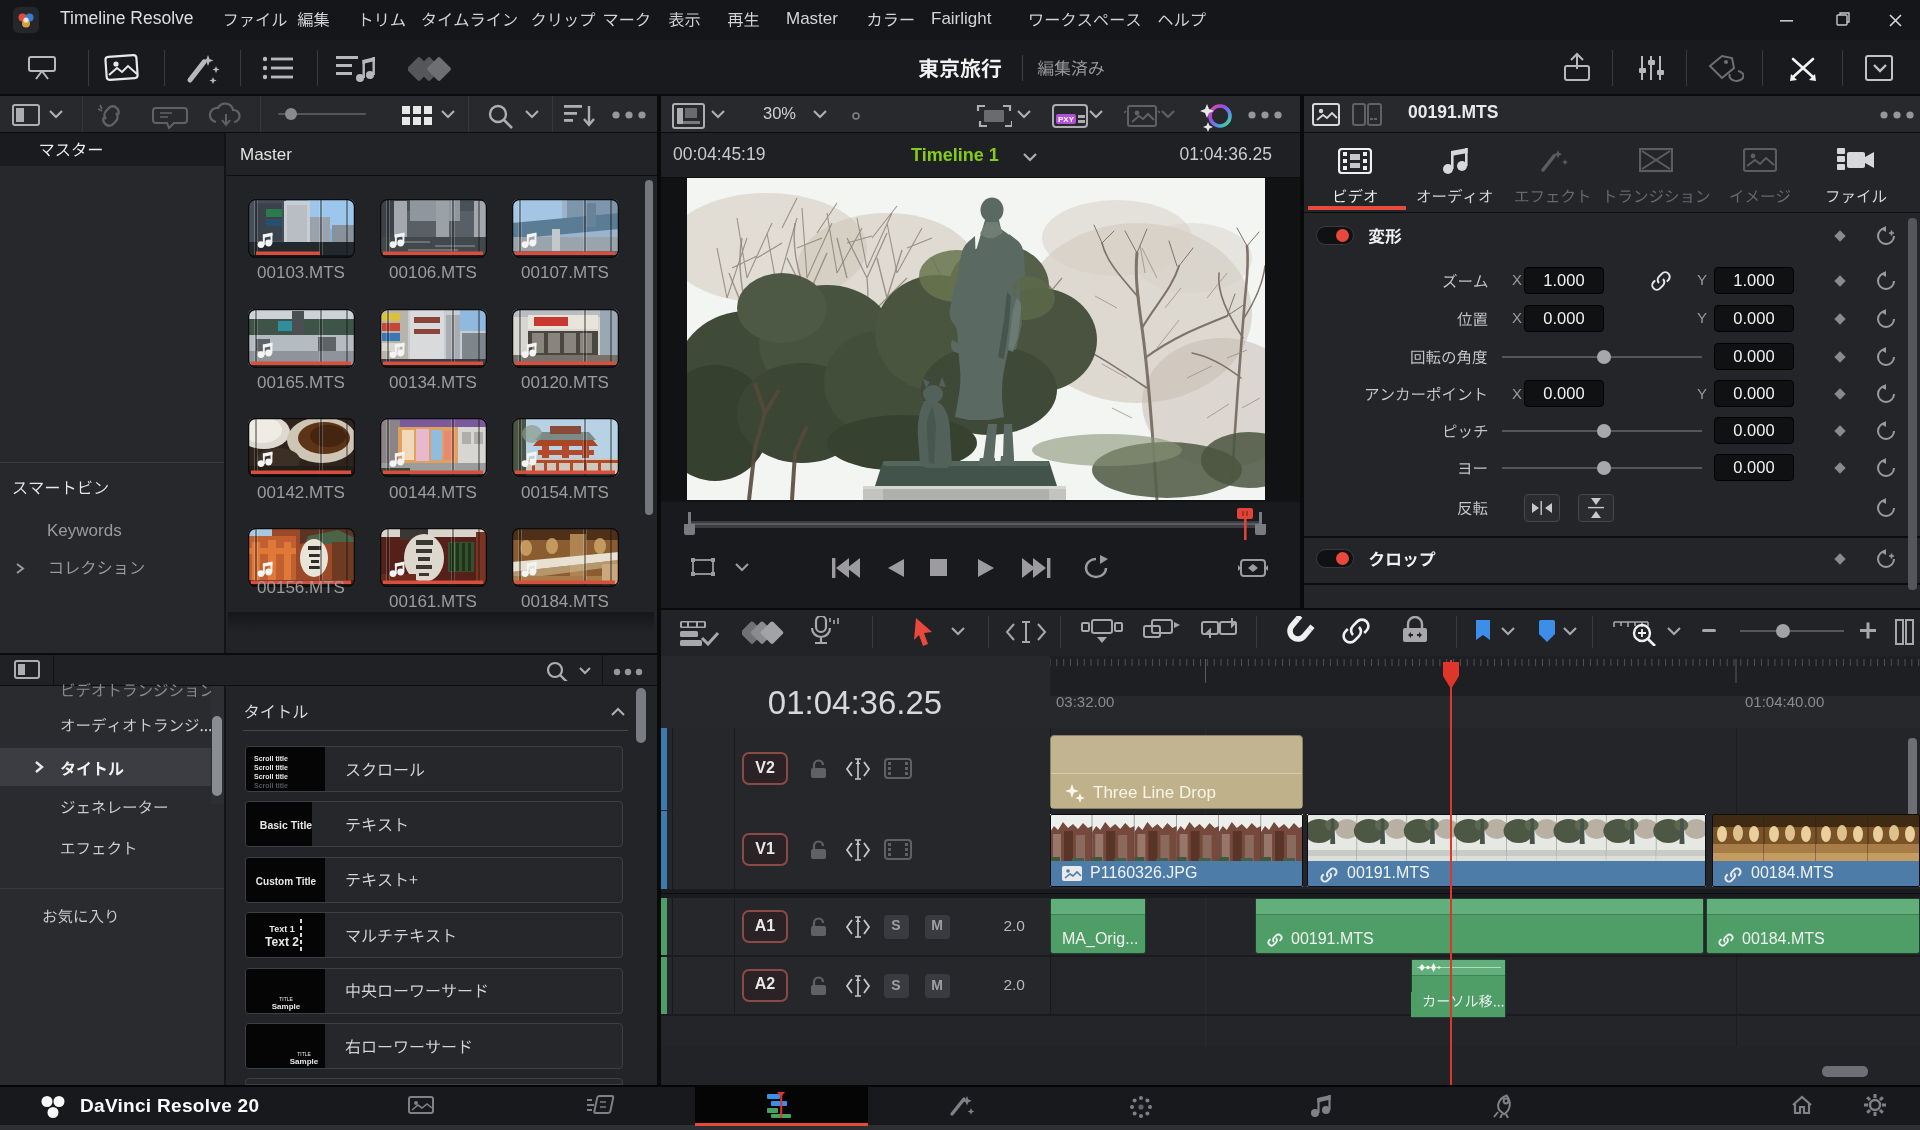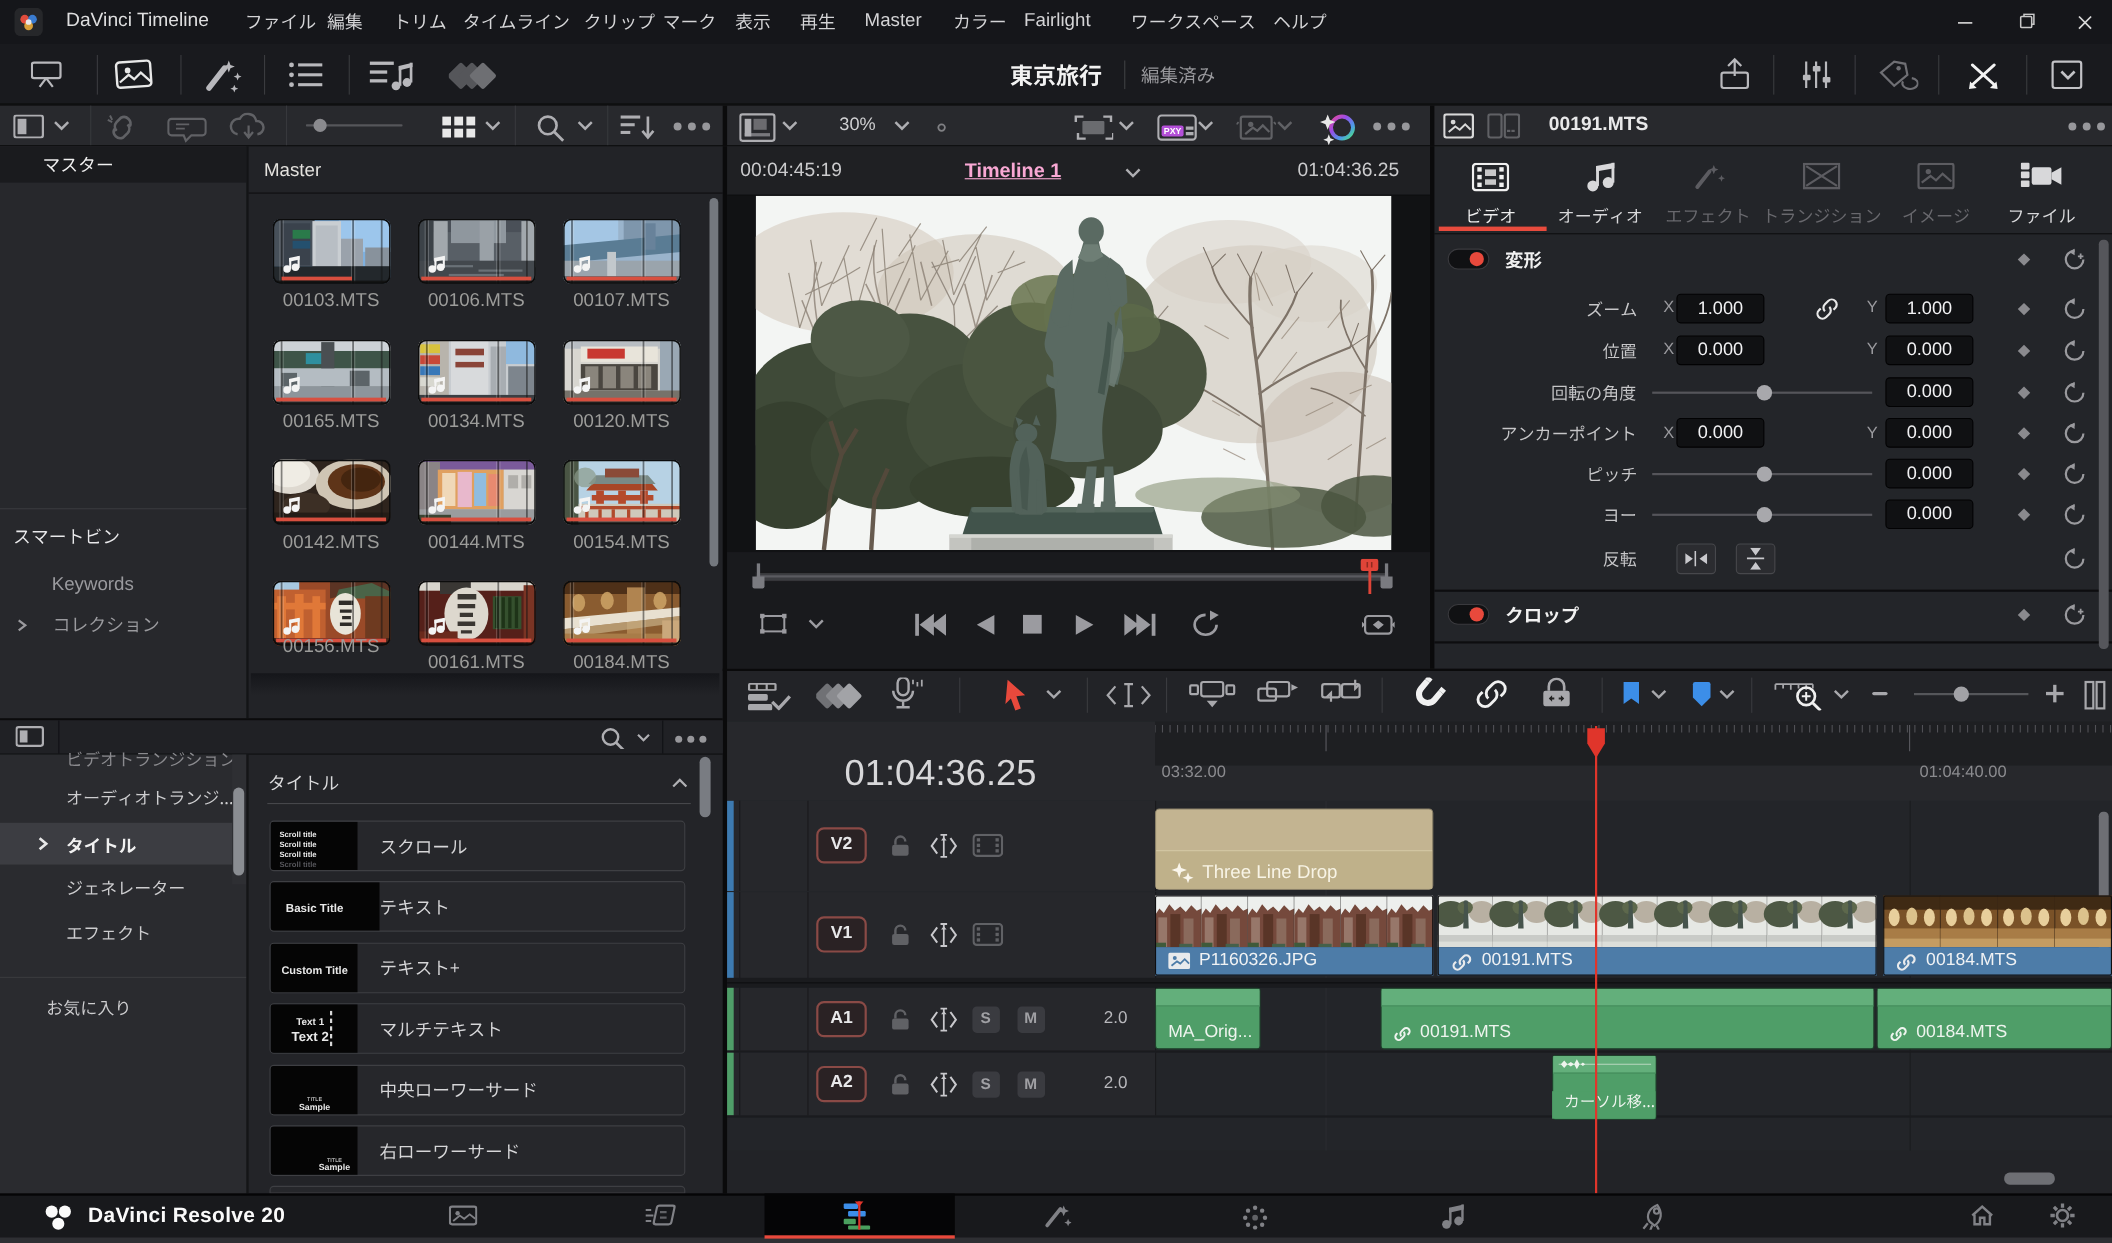--- a/index.html
+++ b/index.html
@@ -6,21 +6,21 @@
 </style></head><body>
 <div class="a" style="left:0px;top:0px;width:1920px;height:40px;background:#15161a">
 </div>
 <svg class="a" style="left:13px;top:7px" width="26" height="26" viewBox="0 0 26 26">
     <rect x="0" y="0" width="26" height="26" rx="6" fill="#26272a"></rect>
     <circle cx="9.5" cy="10.5" r="4" fill="#e04c3c"></circle>
     <circle cx="16.5" cy="10.5" r="4" fill="#3a7bd0"></circle>
     <circle cx="13" cy="16.5" r="4" fill="#d8a03a"></circle>
     <circle cx="13" cy="13" r="2.6" fill="#e8e8e8"></circle>
   </svg>
-<div class="a" style="left:60px;top:10px;font:400 17.5px 'Liberation Sans',sans-serif;color:#dededf;line-height:17.5px;white-space:nowrap;">DaVinci Timeline</div>
+<div class="a" style="left:60px;top:10px;font:400 17.5px 'Liberation Sans',sans-serif;color:#dededf;line-height:17.5px;white-space:nowrap;">Timeline Resolve</div>
 <div class="a" style="left:222px;top:7px;"><svg width="66" height="24" viewBox="0 -19.1 66 24.4" xmlns="http://www.w3.org/2000/svg">
       <path d="M14.2 -11 13.2 -11.6C12.9 -11.5 12.6 -11.5 12.3 -11.5C11.6 -11.5 5 -11.5 4 -11.5C3.5 -11.5 2.9 -11.6 2.4 -11.6V-10.2C2.8 -10.2 3.4 -10.2 4 -10.2C5 -10.2 11.5 -10.2 12.5 -10.2C12.2 -8.6 11.5 -6.4 10.3 -4.9C8.9 -3.1 7.1 -1.7 3.9 -0.9L5 0.4C8 -0.6 10 -2.1 11.5 -4.1C12.8 -5.8 13.6 -8.4 14 -10.1C14 -10.5 14.1 -10.7 14.2 -11.0Z M30.8 -8.3 30 -9.0C29.8 -9 29.4 -8.9 29.1 -8.9C28.3 -8.9 21.6 -8.9 21 -8.9C20.5 -8.9 19.9 -9 19.4 -9.1V-7.7C19.9 -7.7 20.5 -7.8 21 -7.8C21.6 -7.8 27.9 -7.7 28.9 -7.7C28.4 -6.9 27.2 -5.5 26 -4.8L27.1 -4.0C28.6 -5 30 -7.1 30.4 -7.9C30.5 -8 30.7 -8.2 30.8 -8.3ZM25.2 -6.6H23.8C23.8 -6.3 23.9 -6 23.9 -5.6C23.9 -3.5 23.6 -1.7 21.4 -0.2C21 0.1 20.6 0.2 20.2 0.4L21.4 1.3C24.9 -0.6 25.2 -3.1 25.2 -6.6Z M34.4 -6 35.1 -4.7C37.4 -5.4 39.6 -6.4 41.4 -7.4V-1.3C41.4 -0.6 41.3 0.2 41.3 0.5H42.9C42.8 0.2 42.8 -0.6 42.8 -1.3V-8.2C44.5 -9.3 46 -10.6 47.2 -11.9L46.1 -12.9C45 -11.6 43.3 -10.1 41.6 -9.0C39.8 -7.9 37.3 -6.7 34.4 -6.0Z M58.1 -0.3 59 0.4C59.1 0.3 59.3 0.1 59.6 0.0C61.5 -0.9 63.8 -2.6 65.2 -4.6L64.4 -5.7C63.2 -3.8 61.1 -2.3 59.6 -1.6C59.6 -2.1 59.6 -10.1 59.6 -11.2C59.6 -11.8 59.7 -12.2 59.7 -12.4H58.2C58.2 -12.2 58.2 -11.8 58.2 -11.2C58.2 -10.1 58.2 -2 58.2 -1.3C58.2 -0.9 58.2 -0.6 58.1 -0.3ZM50.6 -0.4 51.8 0.4C53.2 -0.7 54.3 -2.4 54.8 -4.1C55.2 -5.8 55.3 -9.3 55.3 -11.1C55.3 -11.6 55.3 -12.1 55.4 -12.3H53.8C53.9 -12 54 -11.6 54 -11.1C54 -9.3 53.9 -6 53.5 -4.5C53 -2.9 52 -1.4 50.6 -0.4Z" fill="#d4d4d6"></path>
     </svg></div>
 <div class="a" style="left:297px;top:7px;"><svg width="33" height="24" viewBox="0 -19.1 33 24.4" xmlns="http://www.w3.org/2000/svg">
       <path d="M6.5 -12.9V-11.8H15.6V-12.9ZM1.5 -4.4C1.3 -3 1 -1.5 0.4 -0.5C0.7 -0.4 1.2 -0.2 1.4 -0.0C1.9 -1.1 2.3 -2.7 2.5 -4.3ZM4.7 -4.2C5.1 -3.3 5.4 -2 5.4 -1.2L6.3 -1.5C6.1 -0.8 5.7 -0.2 5.3 0.4C5.6 0.5 6.1 0.9 6.3 1.1C7.3 -0.3 7.8 -2.1 8 -3.8V1.3H8.9V-1.9H10.1V1.2H11.0V-1.9H12.3V1.2H13.1V-1.9H14.5V0.1C14.5 0.3 14.4 0.3 14.3 0.3C14.2 0.3 13.8 0.3 13.4 0.3C13.5 0.6 13.7 1 13.8 1.3C14.4 1.3 14.8 1.3 15.1 1.1C15.4 0.9 15.5 0.6 15.5 0.1V-5.7H8.2L8.2 -6.9H15.1V-10.7H7.1V-7.1C7.1 -5.5 7 -3.4 6.4 -1.6C6.3 -2.4 5.9 -3.6 5.6 -4.5ZM10.1 -2.9H8.9V-4.8H10.1ZM11 -2.9V-4.8H12.3V-2.9ZM13.1 -2.9V-4.8H14.5V-2.9ZM8.2 -9.7H13.9V-7.9H8.2ZM0.5 -6.6 0.6 -5.5 3.1 -5.6V1.3H4.2V-5.7L5.4 -5.8C5.6 -5.4 5.7 -5 5.7 -4.7L6.6 -5.1C6.5 -6 5.9 -7.5 5.2 -8.6L4.4 -8.2C4.6 -7.8 4.8 -7.3 5 -6.8L2.8 -6.7C3.9 -8.1 5.1 -10 6 -11.5L5 -12.0C4.6 -11.1 3.9 -10 3.3 -9.0C3.1 -9.3 2.8 -9.7 2.4 -10.0C3 -10.9 3.7 -12.3 4.3 -13.4L3.2 -13.9C2.9 -12.9 2.3 -11.7 1.8 -10.7L1.3 -11.2L0.6 -10.4C1.4 -9.7 2.2 -8.8 2.7 -8.0C2.4 -7.5 2 -7 1.7 -6.6Z M20.9 -13.9C20.1 -12.4 18.8 -10.5 16.9 -9.0C17.2 -8.8 17.6 -8.5 17.8 -8.2C18.4 -8.6 18.9 -9.1 19.4 -9.7V-4.8H24.1V-3.8H17.4V-2.7H23.1C21.5 -1.5 19.1 -0.4 17 0.1C17.3 0.4 17.6 0.8 17.8 1.1C19.9 0.5 22.4 -0.8 24.1 -2.2V1.3H25.3V-2.3C27 -0.9 29.5 0.4 31.7 1.0C31.9 0.7 32.2 0.2 32.5 -0.0C30.4 -0.5 28 -1.6 26.4 -2.7H32.1V-3.8H25.3V-4.8H31.7V-5.8H25.6V-6.9H30.4V-7.8H25.6V-8.9H30.4V-9.8H25.6V-10.9H31.0V-11.9H25.6C25.9 -12.4 26.3 -13.1 26.6 -13.7L25.2 -13.9C25 -13.3 24.7 -12.5 24.3 -11.9H21.1C21.5 -12.5 21.9 -13.1 22.2 -13.6ZM24.4 -8.9V-7.8H20.6V-8.9ZM24.4 -9.8H20.6V-10.9H24.4ZM24.4 -6.9V-5.8H20.6V-6.9Z" fill="#d4d4d6"></path>
     </svg></div>
 <div class="a" style="left:357px;top:7px;"><svg width="50" height="24" viewBox="0 -19.1 50 24.4" xmlns="http://www.w3.org/2000/svg">
       <path d="M5.6 -1.5C5.6 -0.8 5.5 -0 5.4 0.5H7.0C7 -0 6.9 -0.9 6.9 -1.5L6.9 -6.9C8.8 -6.3 11.6 -5.2 13.4 -4.2L14 -5.6C12.2 -6.5 9.1 -7.7 6.9 -8.4V-11.1C6.9 -11.6 7 -12.3 7 -12.8H5.4C5.5 -12.3 5.6 -11.5 5.6 -11.1C5.6 -9.7 5.6 -2.4 5.6 -1.5Z M29.3 -12.5H27.8C27.8 -12.1 27.8 -11.6 27.8 -11.1C27.8 -10.5 27.8 -9.1 27.8 -8.5C27.8 -5.4 27.6 -4 26.5 -2.7C25.4 -1.5 24 -0.8 22.5 -0.5L23.6 0.7C24.8 0.3 26.4 -0.4 27.5 -1.7C28.7 -3.2 29.3 -4.5 29.3 -8.4C29.3 -9 29.3 -10.4 29.3 -11.1C29.3 -11.6 29.3 -12.1 29.3 -12.5ZM21.6 -12.4H20.1C20.2 -12.1 20.2 -11.5 20.2 -11.2C20.2 -10.7 20.2 -6.4 20.2 -5.7C20.2 -5.2 20.2 -4.7 20.1 -4.4H21.6C21.6 -4.7 21.6 -5.3 21.6 -5.7C21.6 -6.4 21.6 -10.7 21.6 -11.2C21.6 -11.6 21.6 -12.1 21.6 -12.4Z M35.8 -1.8C35.3 -1.8 34.7 -1.8 34.2 -1.8L34.5 -0.3C34.9 -0.3 35.4 -0.4 35.8 -0.5C38 -0.7 43.6 -1.3 46.1 -1.6C46.5 -0.8 46.8 -0 47 0.6L48.4 -0.1C47.7 -1.8 45.9 -5.1 44.7 -6.8L43.5 -6.2C44.1 -5.4 44.9 -4.1 45.5 -2.8C43.7 -2.6 40.5 -2.2 38.1 -2.0C38.9 -4.2 40.6 -9.2 41.1 -10.8C41.3 -11.5 41.4 -11.9 41.6 -12.3L40 -12.6C39.9 -12.2 39.8 -11.8 39.6 -11.1C39.2 -9.4 37.5 -4.2 36.6 -1.9Z" fill="#d4d4d6"></path>
     </svg></div>
 <div class="a" style="left:420px;top:7px;"><svg width="99" height="24" viewBox="0 -19.1 99 24.4" xmlns="http://www.w3.org/2000/svg">
@@ -879,21 +879,21 @@
         <text x="8" y="14" font-family="Liberation Sans" font-size="7" font-weight="600" fill="#e8e8e8" text-anchor="start">Scroll title</text>
         <text x="8" y="23" font-family="Liberation Sans" font-size="7" font-weight="600" fill="#e8e8e8" text-anchor="start">Scroll title</text>
         <text x="8" y="32" font-family="Liberation Sans" font-size="7" font-weight="600" fill="#e8e8e8" text-anchor="start">Scroll title</text>
         <text x="8" y="41" font-family="Liberation Sans" font-size="7" font-weight="600" fill="#55555a">Scroll title</text>
       </svg></div>
   </div>
 <div class="a" style="left:345px;top:757px;"><svg width="80" height="24" viewBox="0 -18.6 80 23.7" xmlns="http://www.w3.org/2000/svg">
       <path d="M12.8 -10.7 12 -11.3C11.7 -11.2 11.3 -11.2 10.8 -11.2C10.2 -11.2 5.2 -11.2 4.6 -11.2C4.1 -11.2 3.2 -11.3 3 -11.3V-9.8C3.2 -9.9 4 -9.9 4.6 -9.9C5.2 -9.9 10.3 -9.9 10.8 -9.9C10.4 -8.6 9.3 -6.7 8.2 -5.5C6.5 -3.6 4.2 -1.7 1.6 -0.7L2.6 0.4C5 -0.7 7.2 -2.5 8.9 -4.3C10.5 -2.9 12.2 -1 13.3 0.4L14.4 -0.5C13.3 -1.8 11.4 -3.9 9.7 -5.3C10.8 -6.8 11.9 -8.6 12.4 -10.0C12.5 -10.2 12.7 -10.6 12.8 -10.7Z M24.6 -12.4 23.1 -12.9C23 -12.5 22.8 -11.9 22.6 -11.6C21.9 -10.2 20.3 -7.9 17.6 -6.2L18.7 -5.4C20.4 -6.6 21.8 -8 22.7 -9.3H28.2C27.8 -7.9 26.8 -5.8 25.6 -4.4C24.1 -2.7 22.1 -1.2 19.2 -0.3L20.4 0.7C23.4 -0.4 25.3 -1.9 26.7 -3.6C28.2 -5.4 29.2 -7.5 29.6 -9.2C29.7 -9.4 29.8 -9.8 30 -10.0L28.9 -10.7C28.6 -10.5 28.3 -10.5 27.8 -10.5H23.5L23.9 -11.2C24 -11.5 24.3 -12 24.6 -12.4Z M34.3 -11.0C34.4 -10.6 34.4 -10.1 34.4 -9.7C34.4 -9.1 34.4 -2.5 34.4 -1.8C34.4 -1.3 34.3 -0.1 34.3 0.1H35.7L35.7 -0.8H44.4L44.4 0.1H45.8C45.7 -0.1 45.7 -1.3 45.7 -1.8C45.7 -2.4 45.7 -9 45.7 -9.7C45.7 -10.1 45.7 -10.6 45.8 -11.0C45.3 -10.9 44.7 -10.9 44.4 -10.9C43.6 -10.9 36.6 -10.9 35.8 -10.9C35.4 -10.9 35 -10.9 34.3 -11.0ZM35.7 -2.1V-9.7H44.4V-2.1Z M49.6 -6.9V-5.4C50.1 -5.4 51 -5.4 51.9 -5.4C53.1 -5.4 59.4 -5.4 60.6 -5.4C61.4 -5.4 62 -5.4 62.4 -5.4V-6.9C62 -6.9 61.4 -6.8 60.6 -6.8C59.4 -6.8 53 -6.8 51.9 -6.8C51 -6.8 50.1 -6.9 49.6 -6.9Z M72.4 -0.3 73.2 0.4C73.3 0.3 73.5 0.1 73.8 0.0C75.6 -0.9 77.9 -2.6 79.2 -4.4L78.5 -5.5C77.2 -3.7 75.3 -2.3 73.8 -1.6C73.8 -2.1 73.8 -9.8 73.8 -10.8C73.8 -11.4 73.9 -11.9 73.9 -12.0H72.4C72.4 -11.9 72.5 -11.4 72.5 -10.8C72.5 -9.8 72.5 -2 72.5 -1.2C72.5 -0.9 72.4 -0.6 72.4 -0.3ZM65.1 -0.4 66.3 0.4C67.6 -0.7 68.6 -2.3 69.1 -4.0C69.5 -5.6 69.6 -9 69.6 -10.8C69.6 -11.3 69.7 -11.8 69.7 -12.0H68.2C68.3 -11.6 68.3 -11.3 68.3 -10.8C68.3 -9 68.3 -5.8 67.8 -4.4C67.4 -2.8 66.4 -1.4 65.1 -0.4Z" fill="#d6d6d8"></path>
     </svg></div>
 <div class="a" style="left:245px;top:801.4px;width:378px;height:46px;background:#26272b;border:1px solid #3e3f43;border-radius:4px;overflow:hidden">
-    <div class="a" style="left:0;top:0;width:99px;height:46px;background:#050505"><svg width="79" height="46">
+    <div class="a" style="left:0;top:0;width:66px;height:46px;background:#050505"><svg width="79" height="46">
         <text x="40" y="27" font-family="Liberation Sans" font-size="10.5" font-weight="700" fill="#e8e8e8" text-anchor="middle">Basic Title</text>
       </svg></div>
   </div>
 <div class="a" style="left:345px;top:812px;"><svg width="64" height="24" viewBox="0 -18.6 64 23.7" xmlns="http://www.w3.org/2000/svg">
       <path d="M3.4 -11.8V-10.5C3.8 -10.5 4.4 -10.6 4.9 -10.6C5.8 -10.6 10.5 -10.6 11.4 -10.6C11.8 -10.6 12.4 -10.5 12.8 -10.5V-11.8C12.4 -11.8 11.8 -11.7 11.4 -11.7C10.5 -11.7 5.8 -11.7 4.9 -11.7C4.4 -11.7 3.9 -11.8 3.4 -11.8ZM1.5 -7.8V-6.5C2 -6.5 2.4 -6.5 2.9 -6.5H7.7C7.7 -5 7.5 -3.7 6.8 -2.6C6.2 -1.6 5 -0.6 3.8 -0.1L4.9 0.8C6.3 0.1 7.5 -1.1 8.1 -2.2C8.7 -3.3 9 -4.8 9 -6.5H13.4C13.8 -6.5 14.3 -6.5 14.6 -6.5V-7.8C14.3 -7.8 13.7 -7.7 13.4 -7.7C12.5 -7.7 3.8 -7.7 2.9 -7.7C2.4 -7.7 2 -7.8 1.5 -7.8Z M17.7 -4.4 18 -3.0C18.3 -3.1 18.8 -3.2 19.4 -3.3C20.2 -3.4 21.9 -3.7 23.7 -4.0L24.3 -0.8C24.4 -0.3 24.5 0.2 24.6 0.7L26 0.4C25.9 0 25.8 -0.5 25.6 -1.0L25 -4.2L28.9 -4.8C29.5 -4.9 30 -5 30.4 -5.1L30.1 -6.4C29.8 -6.3 29.3 -6.2 28.7 -6.1L24.8 -5.4L24.1 -8.6L27.8 -9.2C28.3 -9.3 28.8 -9.3 29 -9.4L28.7 -10.7C28.4 -10.6 28 -10.5 27.6 -10.4C26.9 -10.3 25.4 -10.1 23.9 -9.8L23.6 -11.6C23.5 -11.9 23.4 -12.4 23.4 -12.7L22 -12.4C22.1 -12.1 22.2 -11.7 22.3 -11.3L22.6 -9.6C21.1 -9.4 19.7 -9.2 19.1 -9.1C18.6 -9.1 18.2 -9 17.8 -9.0L18 -7.6C18.5 -7.7 18.9 -7.8 19.3 -7.8L22.8 -8.4L23.5 -5.2C21.7 -4.9 19.9 -4.6 19.1 -4.5C18.7 -4.5 18.1 -4.4 17.7 -4.4Z M44.8 -10.7 44 -11.3C43.7 -11.2 43.3 -11.2 42.8 -11.2C42.2 -11.2 37.2 -11.2 36.6 -11.2C36.1 -11.2 35.2 -11.3 35 -11.3V-9.8C35.2 -9.9 36 -9.9 36.6 -9.9C37.2 -9.9 42.3 -9.9 42.8 -9.9C42.4 -8.6 41.3 -6.7 40.2 -5.5C38.5 -3.6 36.2 -1.7 33.6 -0.7L34.6 0.4C37 -0.7 39.2 -2.5 40.9 -4.3C42.5 -2.9 44.2 -1 45.3 0.4L46.4 -0.5C45.3 -1.8 43.4 -3.9 41.7 -5.3C42.8 -6.8 43.9 -8.6 44.4 -10.0C44.5 -10.2 44.7 -10.6 44.8 -10.7Z M53.4 -1.4C53.4 -0.8 53.4 -0 53.3 0.5H54.8C54.8 -0 54.7 -0.9 54.7 -1.4L54.7 -6.7C56.5 -6.1 59.3 -5.1 61 -4.1L61.6 -5.5C59.9 -6.3 56.8 -7.5 54.7 -8.1V-10.7C54.7 -11.2 54.8 -11.9 54.8 -12.4H53.3C53.4 -11.9 53.4 -11.2 53.4 -10.7C53.4 -9.4 53.4 -2.3 53.4 -1.4Z" fill="#d6d6d8"></path>
     </svg></div>
 <div class="a" style="left:245px;top:856.8px;width:378px;height:46px;background:#26272b;border:1px solid #3e3f43;border-radius:4px;overflow:hidden">
     <div class="a" style="left:0;top:0;width:79px;height:46px;background:#050505"><svg width="79" height="46">
         <text x="40" y="27" font-family="Liberation Sans" font-size="10" font-weight="700" fill="#e8e8e8" text-anchor="middle">Custom Title</text>
       </svg></div>
@@ -934,21 +934,21 @@
   </div>
 <div class="a" style="left:345px;top:1034px;"><svg width="128" height="24" viewBox="0 -18.6 128 23.7" xmlns="http://www.w3.org/2000/svg">
       <path d="M6.6 -13.4C6.4 -12.4 6.1 -11.4 5.8 -10.4H1.0V-9.3H5.3C4.3 -6.7 2.8 -4.4 0.5 -2.8C0.8 -2.6 1.1 -2.2 1.3 -1.9C2.5 -2.7 3.5 -3.7 4.3 -4.8V1.3H5.5V0.4H12.6V1.2H13.9V-6.2H5.2C5.7 -7.2 6.2 -8.2 6.7 -9.3H15.0V-10.4H7.1C7.4 -11.4 7.6 -12.3 7.8 -13.2ZM5.5 -0.8V-5.0H12.6V-0.8Z M18.3 -11.0C18.4 -10.6 18.4 -10.1 18.4 -9.7C18.4 -9.1 18.4 -2.5 18.4 -1.8C18.4 -1.3 18.3 -0.1 18.3 0.1H19.7L19.7 -0.8H28.4L28.4 0.1H29.8C29.7 -0.1 29.7 -1.3 29.7 -1.8C29.7 -2.4 29.7 -9 29.7 -9.7C29.7 -10.1 29.7 -10.6 29.8 -11.0C29.3 -10.9 28.7 -10.9 28.4 -10.9C27.6 -10.9 20.6 -10.9 19.8 -10.9C19.4 -10.9 19 -10.9 18.3 -11.0ZM19.7 -2.1V-9.7H28.4V-2.1Z M33.6 -6.9V-5.4C34.1 -5.4 35 -5.4 35.9 -5.4C37.1 -5.4 43.4 -5.4 44.6 -5.4C45.4 -5.4 46 -5.4 46.4 -5.4V-6.9C46 -6.9 45.4 -6.8 44.6 -6.8C43.4 -6.8 37 -6.8 35.9 -6.8C35 -6.8 34.1 -6.9 33.6 -6.9Z M62 -10.7 61 -11.3C60.8 -11.2 60.4 -11.2 60 -11.2C59.1 -11.2 52.4 -11.2 51.8 -11.2C51.1 -11.2 50.5 -11.2 50.1 -11.2C50.2 -10.9 50.2 -10.5 50.2 -10.2C50.2 -9.5 50.2 -7.3 50.2 -6.8C50.2 -6.5 50.2 -6.1 50.1 -5.7H51.6C51.5 -6.1 51.5 -6.5 51.5 -6.8C51.5 -7.3 51.5 -9.5 51.5 -10.0C52.7 -10 59.4 -10 60.4 -10.0C60.2 -8.1 59.7 -6 58.8 -4.6C57.5 -2.6 55.2 -1.2 52.9 -0.5L54 0.6C56.5 -0.3 58.7 -1.9 60 -4.0C61.2 -5.8 61.5 -8 61.8 -9.9C61.8 -10.1 62 -10.5 62 -10.7Z M65.6 -6.9V-5.4C66.1 -5.4 67 -5.4 67.9 -5.4C69.1 -5.4 75.4 -5.4 76.6 -5.4C77.4 -5.4 78 -5.4 78.4 -5.4V-6.9C78 -6.9 77.4 -6.8 76.6 -6.8C75.4 -6.8 69 -6.8 67.9 -6.8C67 -6.8 66.1 -6.9 65.6 -6.9Z M81.1 -9.2V-7.9C81.3 -7.9 82 -7.9 82.7 -7.9H84.4V-5.3C84.4 -4.7 84.4 -4 84.3 -3.9H85.7C85.7 -4 85.7 -4.7 85.7 -5.3V-7.9H90.2V-7.2C90.2 -2.8 88.8 -1.4 85.9 -0.3L86.9 0.7C90.6 -0.9 91.5 -3.1 91.5 -7.3V-7.9H93.3C94 -7.9 94.6 -7.9 94.8 -7.9V-9.2C94.5 -9.2 94 -9.1 93.3 -9.1H91.5V-11.1C91.5 -11.8 91.6 -12.3 91.6 -12.4H90.2C90.2 -12.3 90.2 -11.8 90.2 -11.1V-9.1H85.7V-11.2C85.7 -11.7 85.7 -12.2 85.8 -12.4H84.3C84.4 -12 84.4 -11.5 84.4 -11.2V-9.1H82.7C82 -9.1 81.2 -9.2 81.1 -9.2Z M97.6 -6.9V-5.4C98.1 -5.4 99 -5.4 99.9 -5.4C101.1 -5.4 107.4 -5.4 108.6 -5.4C109.4 -5.4 110 -5.4 110.4 -5.4V-6.9C110 -6.9 109.4 -6.8 108.6 -6.8C107.4 -6.8 101 -6.8 99.9 -6.8C99 -6.8 98.1 -6.9 97.6 -6.9Z M122.5 -11.5 121.6 -11.1C122.1 -10.4 122.6 -9.5 123 -8.7L124 -9.1C123.6 -9.9 122.9 -10.9 122.5 -11.5ZM124.4 -12.3 123.6 -11.9C124.1 -11.2 124.6 -10.4 125 -9.5L125.9 -10.0C125.6 -10.7 124.8 -11.8 124.4 -12.3ZM116.9 -1.2C116.9 -0.6 116.8 0.2 116.8 0.7H118.3C118.3 0.2 118.2 -0.7 118.2 -1.2V-6.5C120 -5.9 122.8 -4.8 124.5 -3.9L125.1 -5.3C123.4 -6.1 120.3 -7.2 118.2 -7.9V-10.5C118.2 -11 118.3 -11.7 118.3 -12.2H116.8C116.8 -11.7 116.9 -11 116.9 -10.5C116.9 -9.2 116.9 -2.1 116.9 -1.2Z" fill="#d6d6d8"></path>
     </svg></div>
 <div class="a" style="left:245px;top:1078px;width:378px;height:7px;background:#26272b;border:1px solid #3e3f43;border-radius:4px 4px 0 0"></div>
 <div class="a" style="left:636px;top:688px;width:10px;height:55px;background:#797c82;border-radius:5px"></div>
 <div class="a" style="left:661px;top:133px;width:639px;height:475px;background:#191a1d">
 </div>
 <div class="a" style="left:661px;top:133px;width:639px;height:44px;background:#1f2023"></div>
 <div class="a" style="left:673px;top:146px;font:400 17.5px 'Liberation Sans',sans-serif;color:#cbcbcd;line-height:17.5px;white-space:nowrap;">00:04:45:19</div>
-<div class="a" style="left:877px;top:146px;font:700 18px 'Liberation Sans',sans-serif;color:#f9a8d4;line-height:18px;white-space:nowrap;text-decoration:underline;">Timeline 1</div>
+<div class="a" style="left:911px;top:146px;font:700 18px 'Liberation Sans',sans-serif;color:#84cc16;line-height:18px;white-space:nowrap;">Timeline 1</div>
 <svg class="a" style="left:1022px;top:151px" width="16" height="12" viewBox="0 0 16 12">
     <path d="M2 3 l6 6 6 -6" stroke="#aeaeb2" stroke-width="2.2" fill="none"></path>
   </svg>
 <div class="a" style="left:1272px;transform:translateX(-100%);top:146px;font:400 17.5px 'Liberation Sans',sans-serif;color:#cbcbcd;line-height:17.5px;white-space:nowrap;">01:04:36.25</div>
 <div class="a" style="left:661px;top:177px;width:639px;height:1px;background:#0d0d0e"></div>
 <div class="a" style="left:661px;top:178px;width:639px;height:324px;background:#111214"></div>
 <svg class="a" style="left:687px;top:178px" width="578" height="322" viewBox="0 0 578 322">
 <rect width="578" height="322" fill="#f3f5f3"></rect>
 <ellipse cx="80" cy="70" rx="100" ry="55" fill="#d5ccc0" opacity="0.6"></ellipse>
 <ellipse cx="200" cy="90" rx="90" ry="55" fill="#ccc2b4" opacity="0.5"></ellipse>

